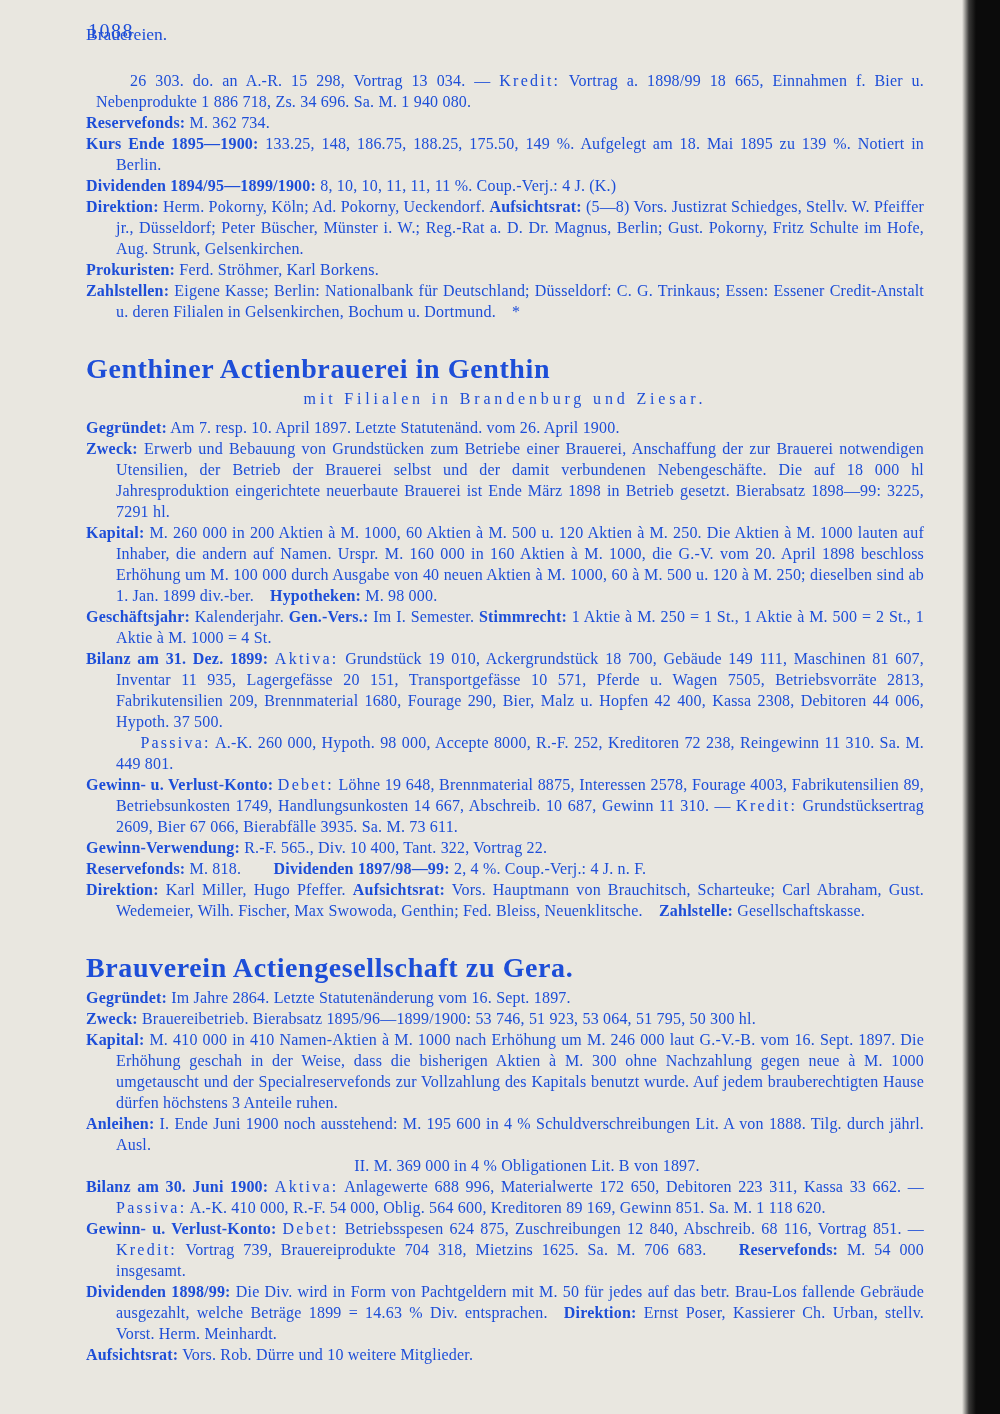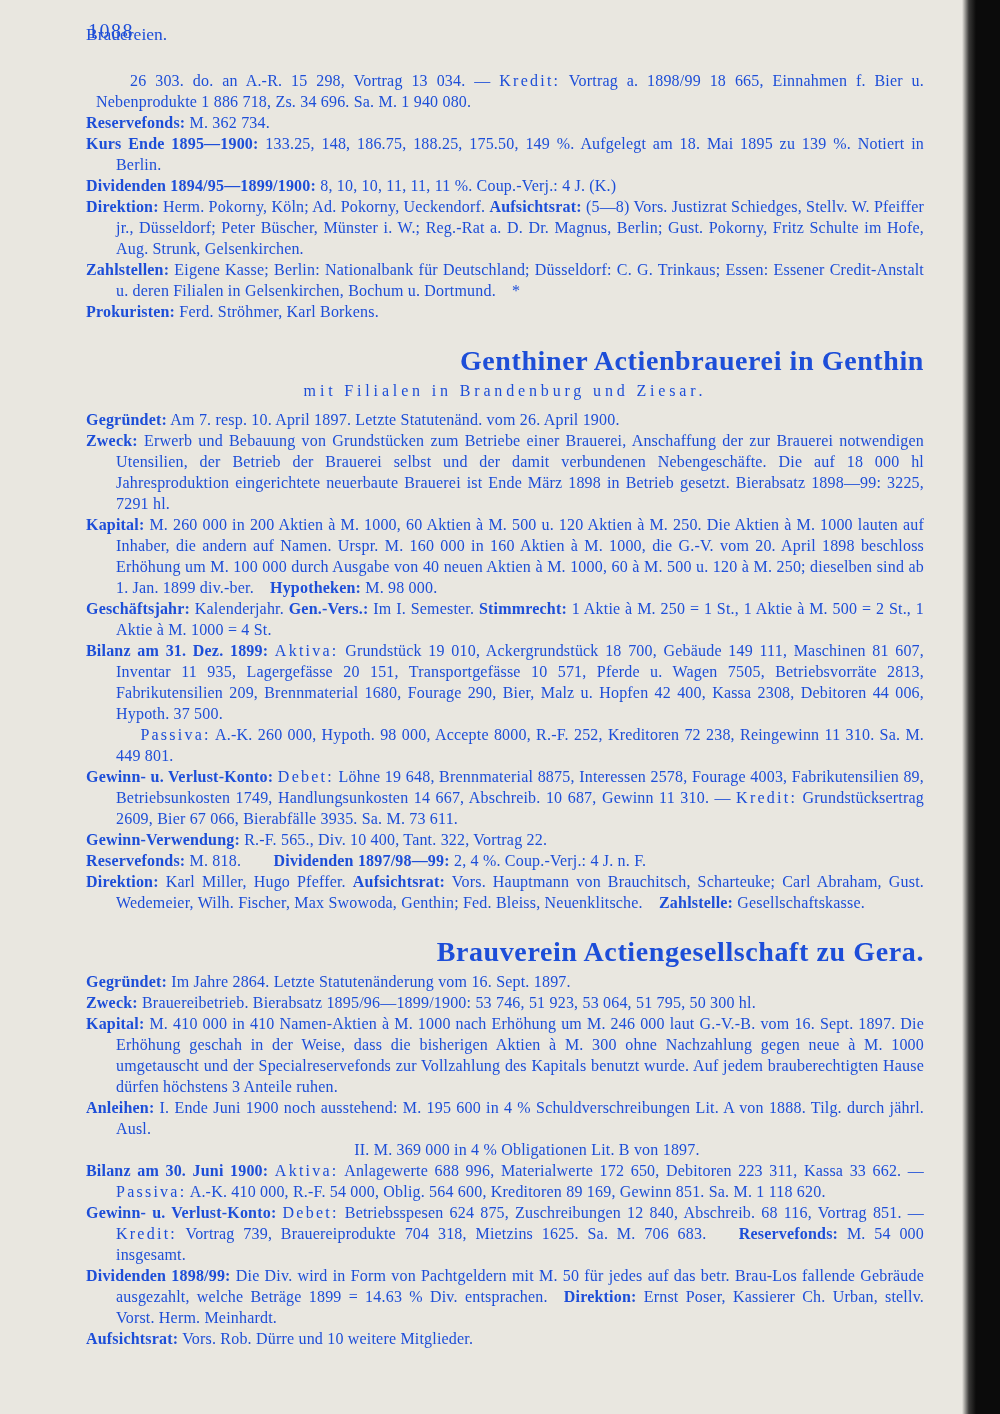--- a/index.html
+++ b/index.html
@@ -40,22 +40,22 @@
     text-align: justify;
     letter-spacing: 0.012em;
   }
   .para { margin: 0; padding-left: 30px; text-indent: -30px; }
   .para.cont { padding-left: 10px; text-indent: 34px; }
   .para.indent2 { padding-left: 44px; text-indent: 0; text-align: center; }
   .lbl { font-weight: 700; }
   .sperr { letter-spacing: 0.14em; }
   .txt { letter-spacing: inherit; }
   .company-heading {
-    margin: 22px 0 2px;
-    text-align: right;
+    margin: 30px 0 2px;
+    text-align: left;
     font-size: 28px;
     font-weight: 700;
     letter-spacing: 0.6px;
     text-indent: 0;
     line-height: 34px;
   }
   .company-subheading {
     text-align: center;
     font-size: 16px;
     letter-spacing: 0.24em;
@@ -72,22 +72,22 @@
       <span class="page-number">1088</span>
       <div class="running-title">Brauereien.</div>
     </div>
     <div class="body-text">
         <section>
           <p class="para cont"><span class="txt">26&nbsp;303. do. an A.-R. 15&nbsp;298, Vortrag 13&nbsp;034. — </span><span class="sperr">Kredit:</span><span class="txt"> Vortrag a. 1898/99 18&nbsp;665, Einnahmen f. Bier u. Nebenprodukte 1&nbsp;886&nbsp;718, Zs. 34&nbsp;696. Sa. M. 1&nbsp;940&nbsp;080.</span></p>
           <p class="para"><span class="lbl">Reservefonds:</span><span class="txt"> M. 362&nbsp;734.</span></p>
           <p class="para"><span class="lbl">Kurs Ende 1895—1900:</span><span class="txt"> 133.25, 148, 186.75, 188.25, 175.50, 149&nbsp;%. Aufgelegt am 18. Mai 1895 zu 139&nbsp;%. Notiert in Berlin.</span></p>
           <p class="para"><span class="lbl">Dividenden 1894/95—1899/1900:</span><span class="txt"> 8, 10, 10, 11, 11, 11&nbsp;%. Coup.-Verj.: 4 J. (K.)</span></p>
           <p class="para"><span class="lbl">Direktion:</span><span class="txt"> Herm. Pokorny, Köln; Ad. Pokorny, Ueckendorf. </span><span class="lbl">Aufsichtsrat:</span><span class="txt"> (5—8) Vors. Justizrat Schiedges, Stellv. W. Pfeiffer jr., Düsseldorf; Peter Büscher, Münster i. W.; Reg.-Rat a. D. Dr. Magnus, Berlin; Gust. Pokorny, Fritz Schulte im Hofe, Aug. Strunk, Gelsenkirchen.</span></p>
+          <p class="para"><span class="lbl">Prokuristen:</span><span class="txt"> Ferd. Ströhmer, Karl Borkens.</span></p>
           <p class="para"><span class="lbl">Zahlstellen:</span><span class="txt"> Eigene Kasse; Berlin: Nationalbank für Deutschland; Düsseldorf: C. G. Trinkaus; Essen: Essener Credit-Anstalt u. deren Filialen in Gelsenkirchen, Bochum u. Dortmund. *</span></p>
-          <p class="para"><span class="lbl">Prokuristen:</span><span class="txt"> Ferd. Ströhmer, Karl Borkens.</span></p>
         </section>
         <section>
           <h2 class="company-heading">Genthiner Actienbrauerei in Genthin</h2>
           <div class="company-subheading">mit Filialen in Brandenburg und Ziesar.</div>
           <p class="para"><span class="lbl">Gegründet:</span><span class="txt"> Am 7. resp. 10. April 1897. Letzte Statutenänd. vom 26. April 1900.</span></p>
           <p class="para"><span class="lbl">Zweck:</span><span class="txt"> Erwerb und Bebauung von Grundstücken zum Betriebe einer Brauerei, Anschaffung der zur Brauerei notwendigen Utensilien, der Betrieb der Brauerei selbst und der damit verbundenen Nebengeschäfte. Die auf 18&nbsp;000 hl Jahresproduktion eingerichtete neuerbaute Brauerei ist Ende März 1898 in Betrieb gesetzt. Bierabsatz 1898—99: 3225, 7291 hl.</span></p>
           <p class="para"><span class="lbl">Kapital:</span><span class="txt"> M. 260&nbsp;000 in 200 Aktien à M. 1000, 60 Aktien à M. 500 u. 120 Aktien à M. 250. Die Aktien à M. 1000 lauten auf Inhaber, die andern auf Namen. Urspr. M. 160&nbsp;000 in 160 Aktien à M. 1000, die G.-V. vom 20. April 1898 beschloss Erhöhung um M. 100&nbsp;000 durch Ausgabe von 40 neuen Aktien à M. 1000, 60 à M. 500 u. 120 à M. 250; dieselben sind ab 1. Jan. 1899 div.-ber. </span><span class="lbl">Hypotheken:</span><span class="txt"> M. 98&nbsp;000.</span></p>
           <p class="para"><span class="lbl">Geschäftsjahr:</span><span class="txt"> Kalenderjahr. </span><span class="lbl">Gen.-Vers.:</span><span class="txt"> Im I. Semester. </span><span class="lbl">Stimmrecht:</span><span class="txt"> 1 Aktie à M. 250 = 1 St., 1 Aktie à M. 500 = 2 St., 1 Aktie à M. 1000 = 4 St.</span></p>
           <p class="para"><span class="lbl">Bilanz am 31. Dez. 1899:</span><span class="txt"> </span><span class="sperr">Aktiva:</span><span class="txt"> Grundstück 19&nbsp;010, Ackergrundstück 18&nbsp;700, Gebäude 149&nbsp;111, Maschinen 81&nbsp;607, Inventar 11&nbsp;935, Lagergefässe 20&nbsp;151, Transportgefässe 10&nbsp;571, Pferde u. Wagen 7505, Betriebsvorräte 2813, Fabrikutensilien 209, Brennmaterial 1680, Fourage 290, Bier, Malz u. Hopfen 42&nbsp;400, Kassa 2308, Debitoren 44&nbsp;006, Hypoth. 37&nbsp;500.</span><br><span class="txt">  </span><span class="sperr">Passiva:</span><span class="txt"> A.-K. 260&nbsp;000, Hypoth. 98&nbsp;000, Accepte 8000, R.-F. 252, Kreditoren 72&nbsp;238, Reingewinn 11&nbsp;310. Sa. M. 449&nbsp;801.</span></p>
           <p class="para"><span class="lbl">Gewinn- u. Verlust-Konto:</span><span class="txt"> </span><span class="sperr">Debet:</span><span class="txt"> Löhne 19&nbsp;648, Brennmaterial 8875, Interessen 2578, Fourage 4003, Fabrikutensilien 89, Betriebsunkosten 1749, Handlungsunkosten 14&nbsp;667, Abschreib. 10&nbsp;687, Gewinn 11&nbsp;310. — </span><span class="sperr">Kredit:</span><span class="txt"> Grundstücksertrag 2609, Bier 67&nbsp;066, Bierabfälle 3935. Sa. M. 73&nbsp;611.</span></p>

